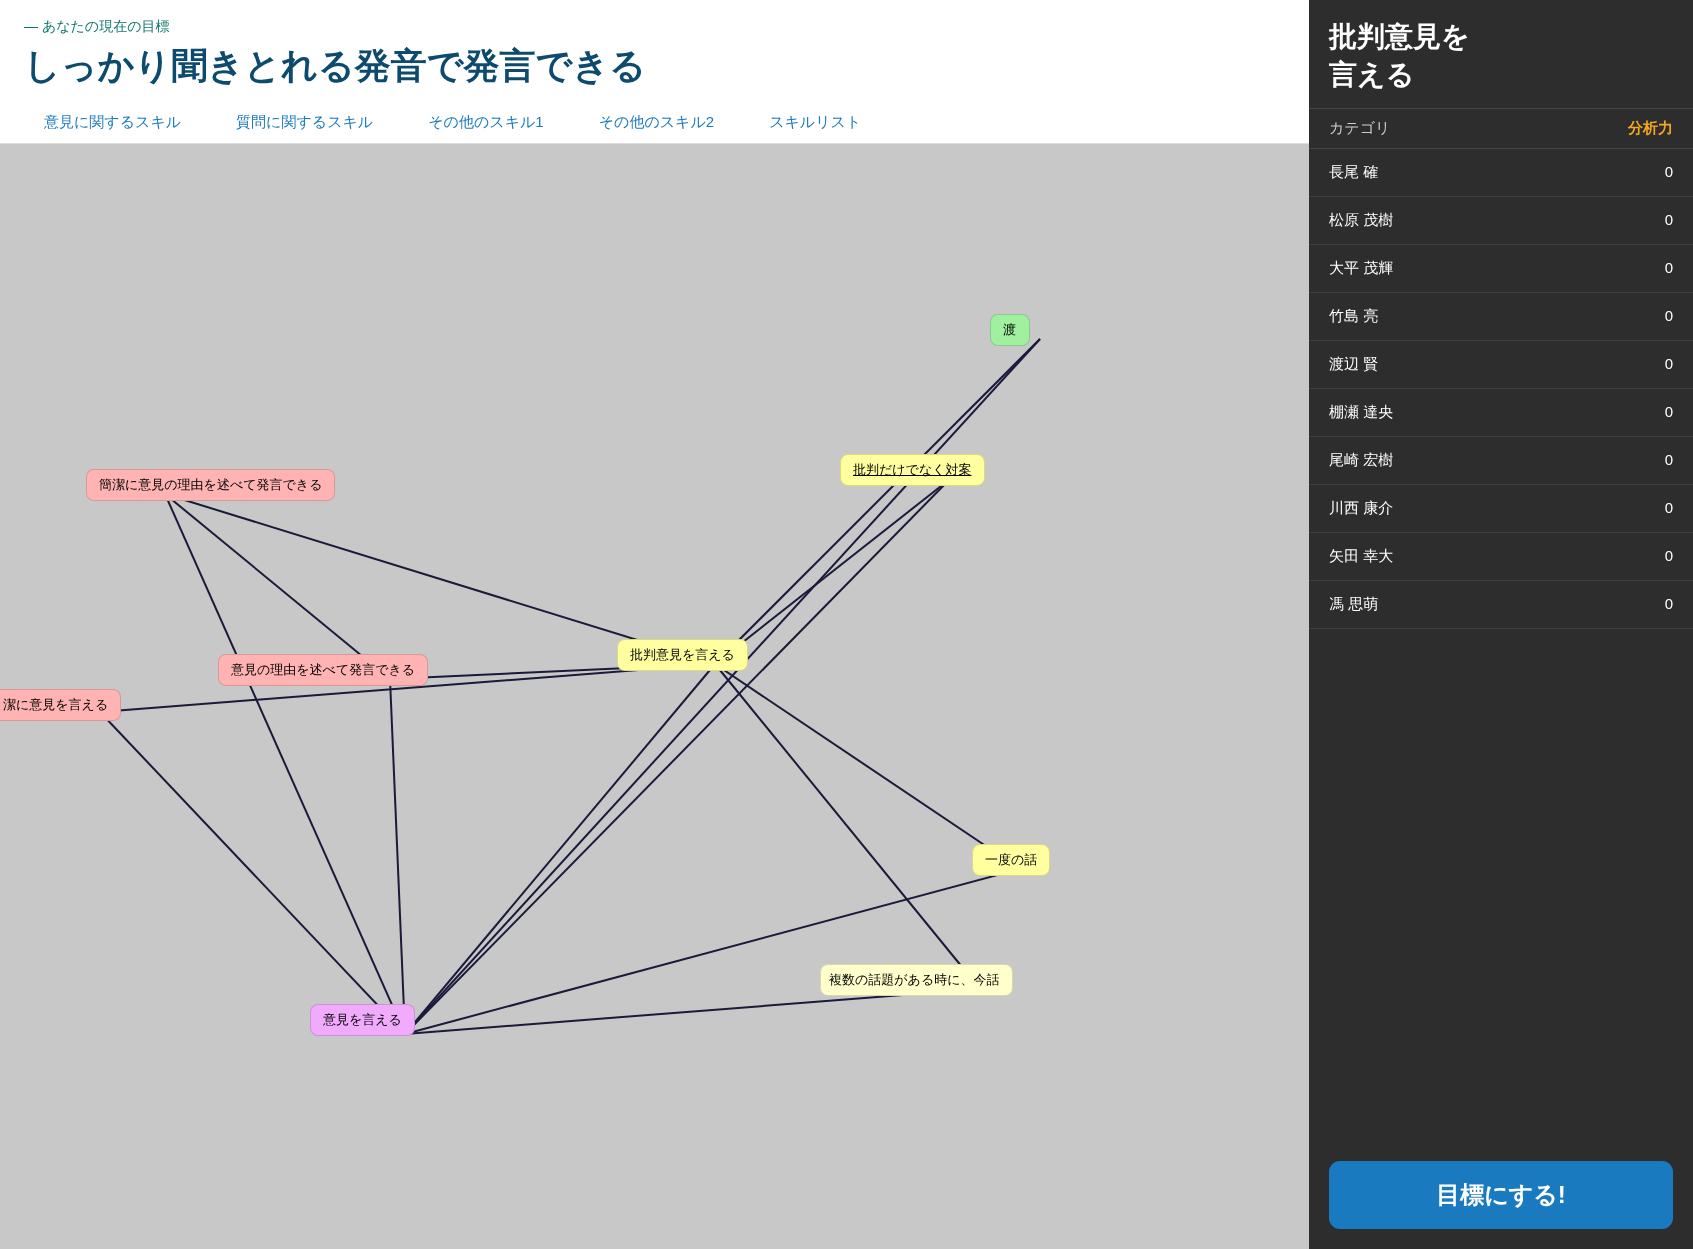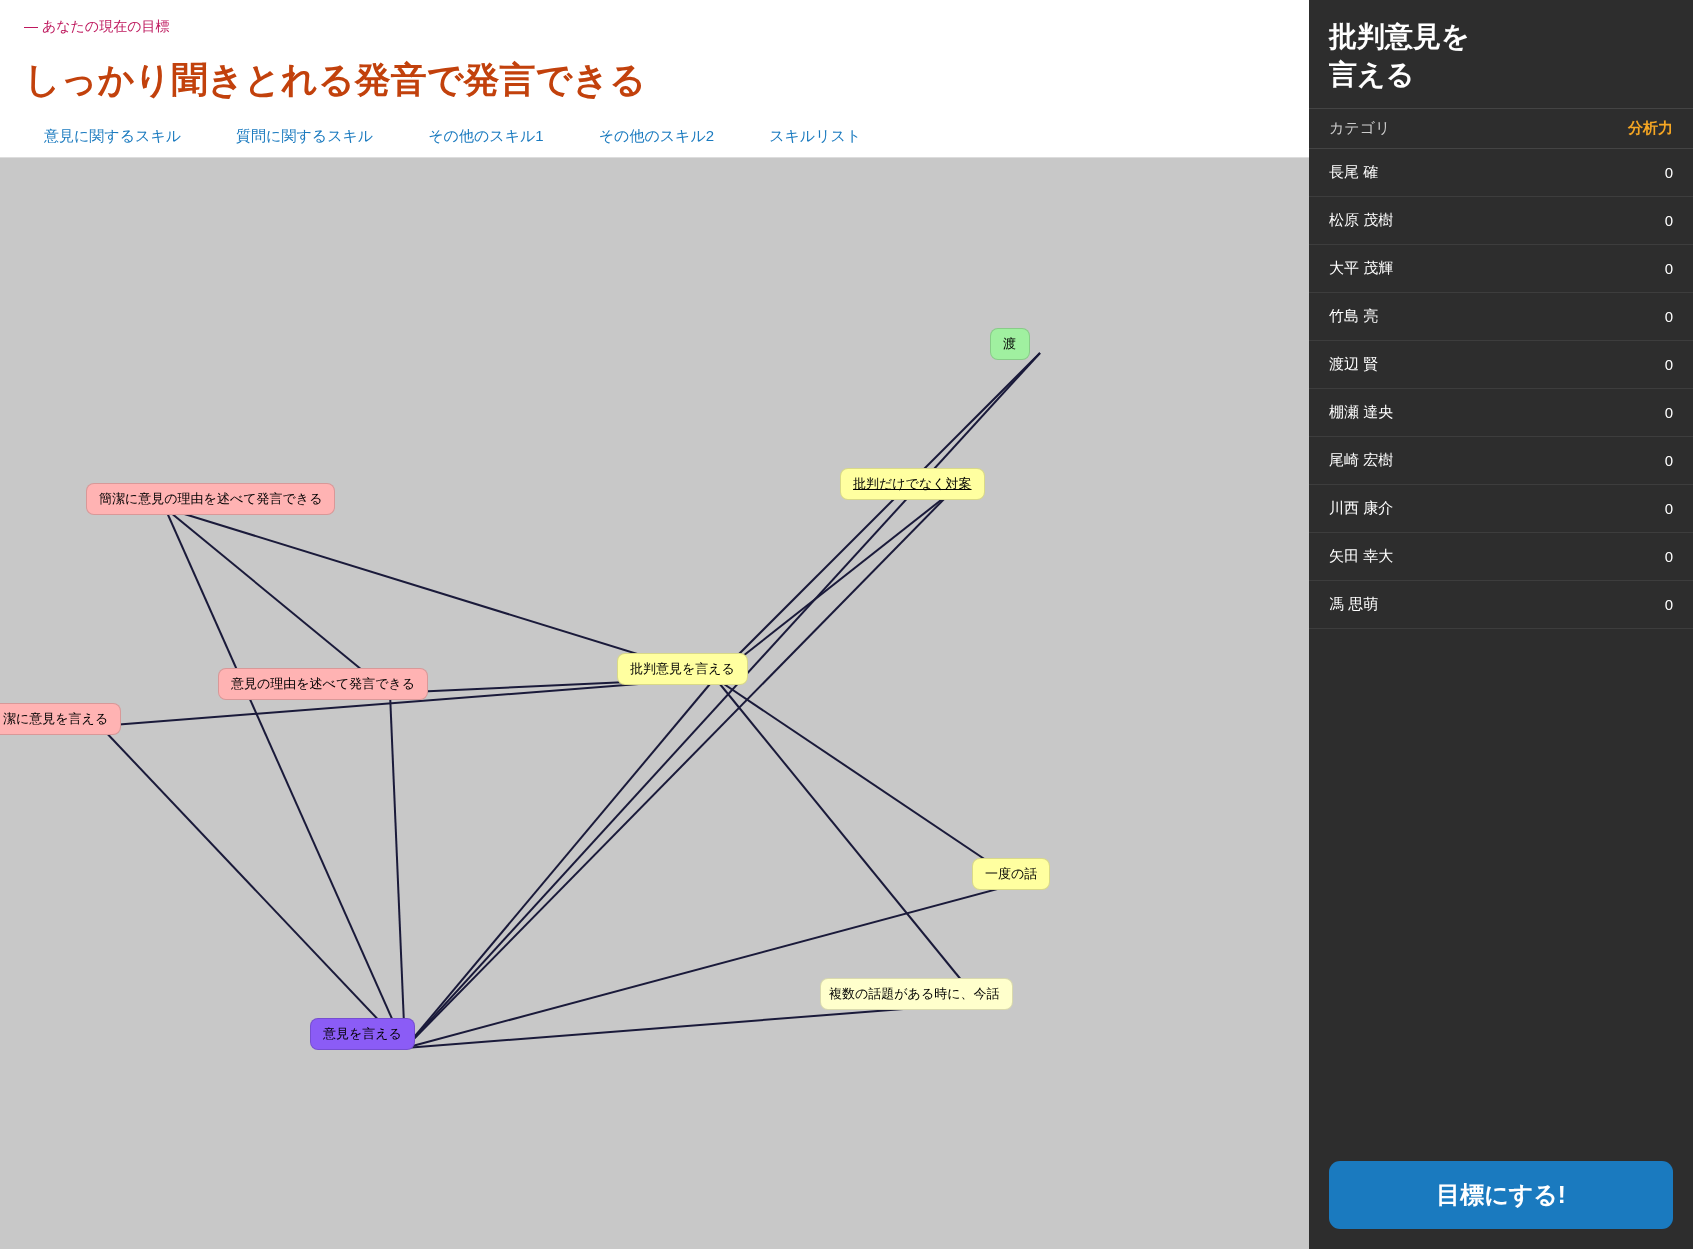--- a/index.html
+++ b/index.html
@@ -14,31 +14,31 @@
     }
 
     .header {
       background: #fff;
       padding: 18px 24px 0 24px;
       border-bottom: 1px solid #ddd;
       z-index: 10;
     }
 
     .goal-label {
-      color: #be185d;
+      color: #0f766e;
       font-size: 14px;
-      margin-bottom: 20px;
+      margin-bottom: 6px;
     }
 
     .goal-label span { margin-right: 6px; }
 
     .goal-title {
       font-size: 36px;
       font-weight: bold;
-      color: #c2410c;
+      color: #0c4a6e;
       margin-bottom: 14px;
     }
 
     .tab-bar {
       display: flex;
       gap: 15px;
     }
 
     .tab-item {
       color: #1a7abf;
@@ -70,21 +70,21 @@
       font-size: 13px;
       white-space: nowrap;
       font-family: 'Hiragino Sans', 'Yu Gothic', 'Meiryo', sans-serif;
       font-weight: 500;
       border: 1.5px solid rgba(0,0,0,0.15);
     }
 
     .node-pink { background: #ffb3b3; }
     .node-yellow { background: #ffffa0; }
     .node-light-yellow { background: #ffffcc; padding-left: 8px; }
-    .node-lavender { background: #8b5cf6; }
+    .node-lavender { background: #f0abfc; }
     .node-green { background: #a0f0a0; }
 
     
     .sidebar {
       width: 384px;
       background: #2d2d2d;
       color: #fff;
       display: flex;
       flex-direction: column;
       flex-shrink: 0;
@@ -108,21 +108,21 @@
       font-size: 15px;
       color: #ccc;
     }
 
     .sidebar-header-row .col-category { flex: 1; }
     .sidebar-header-row .col-score { color: #f5a623; font-weight: bold; }
 
     .sidebar-row {
       display: flex;
       justify-content: space-between;
-      align-items: center;
+      align-items: flex-start;
       padding: 14px 20px;
       border-bottom: 1px solid #3d3d3d;
       font-size: 15px;
       color: #fff;
     }
 
     .sidebar-row .name { flex: 1; }
     .sidebar-row .score { color: #fff; min-width: 30px; text-align: right; }
 
     .sidebar-btn {

